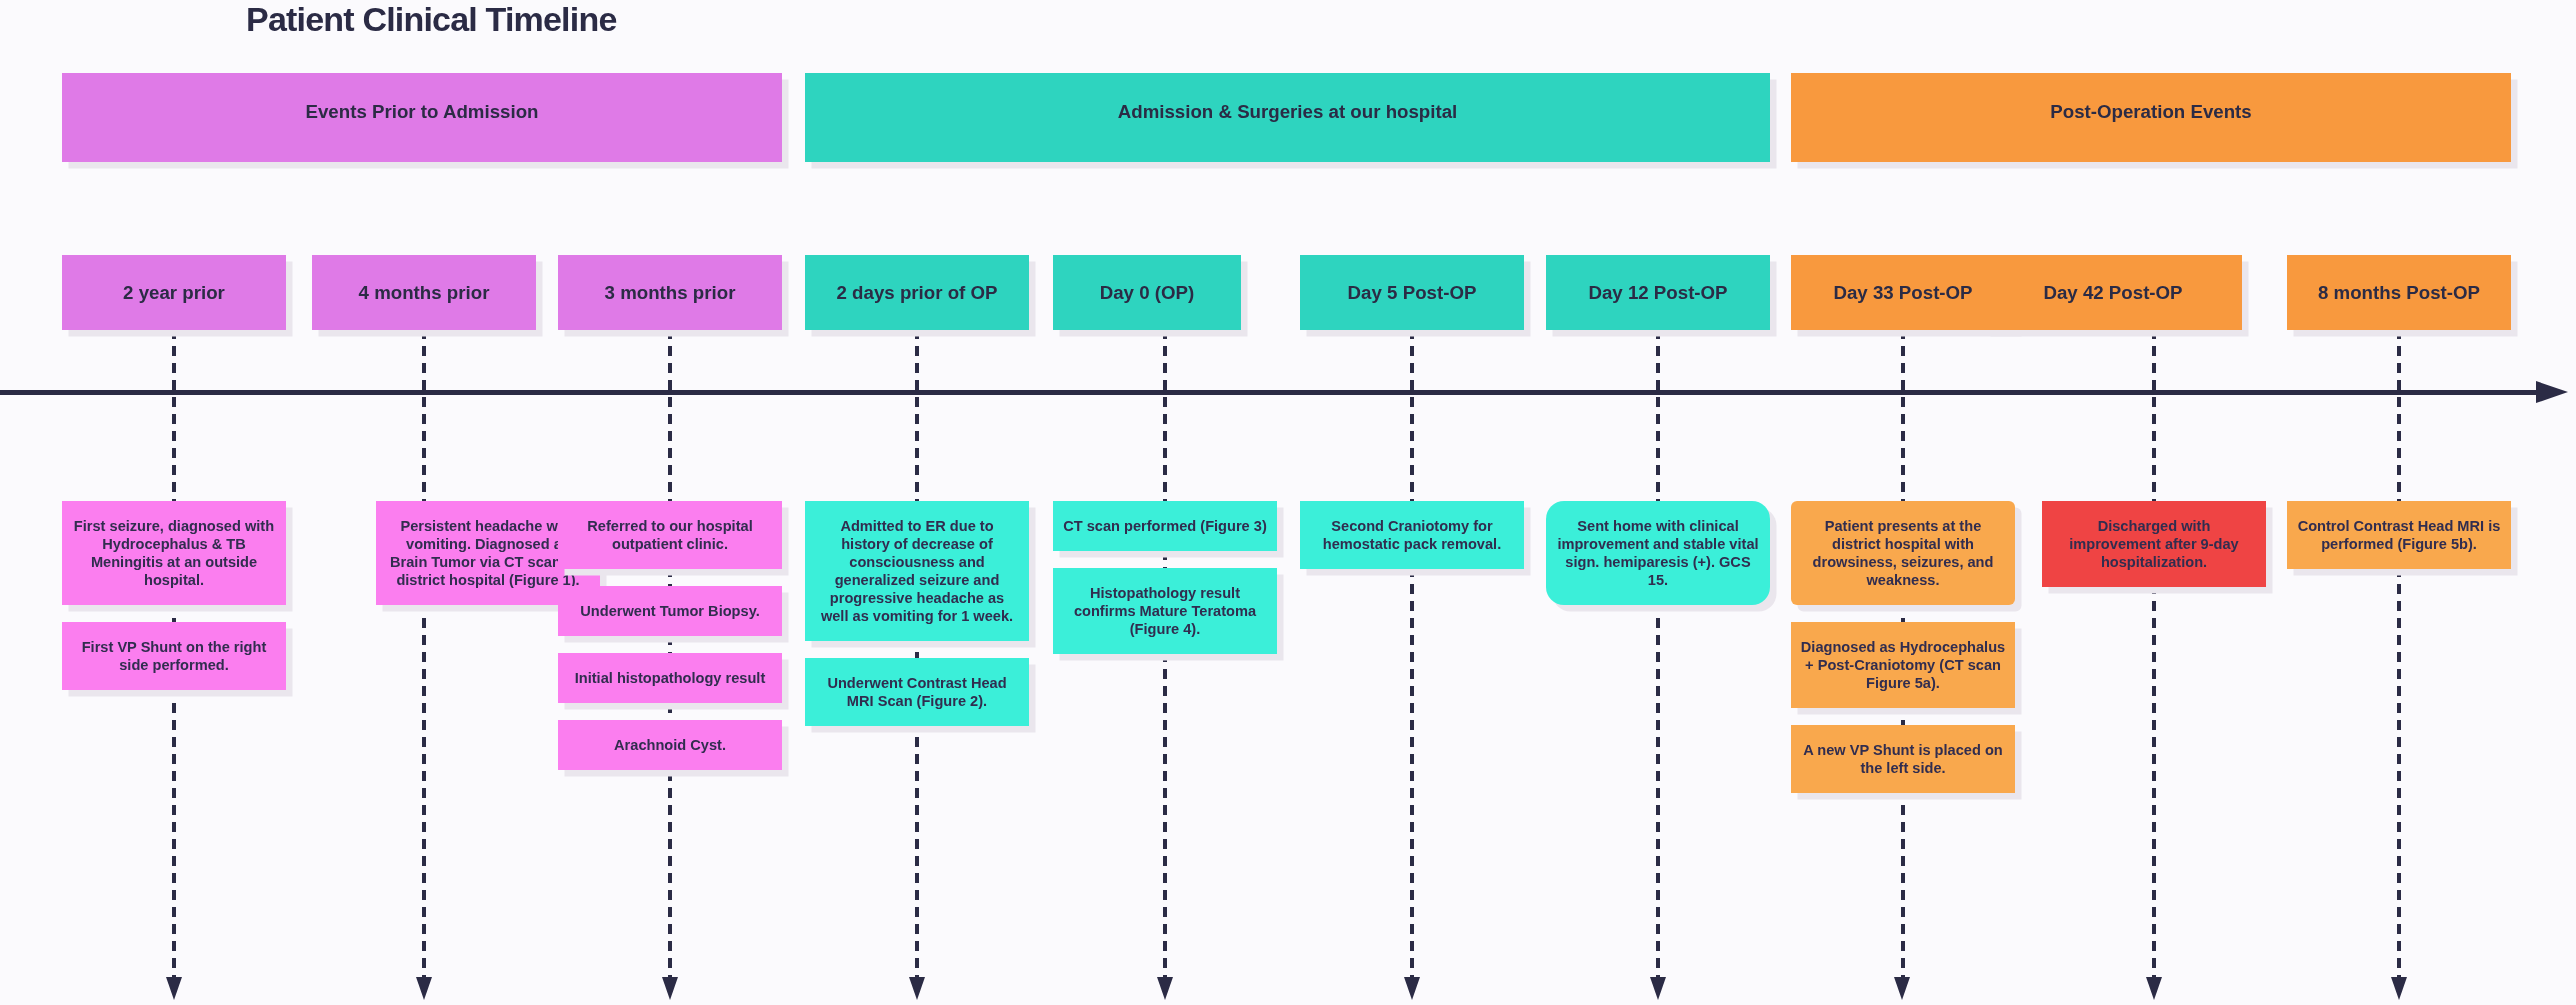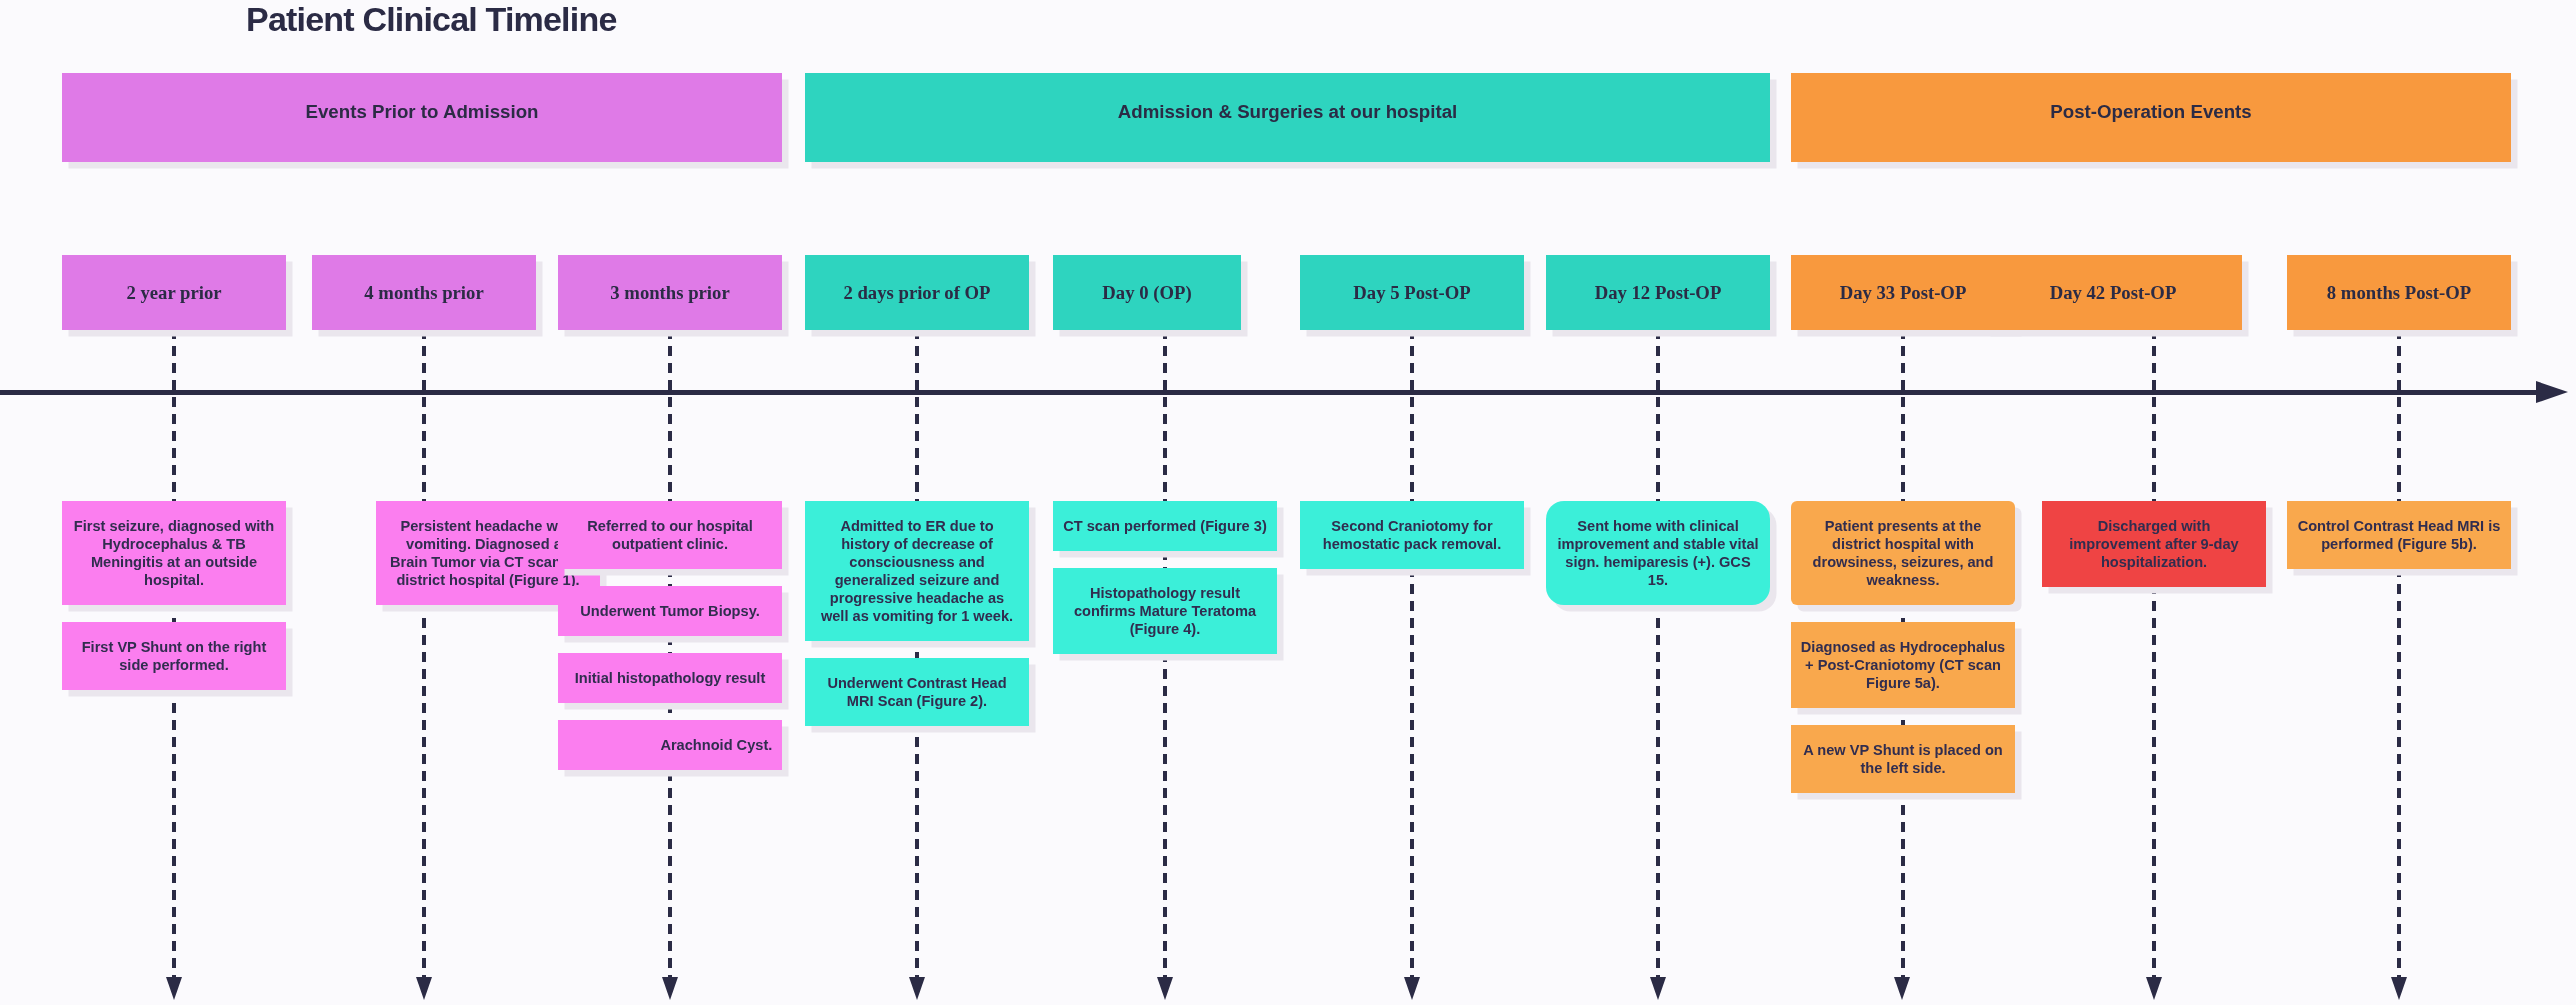--- a/index.html
+++ b/index.html
@@ -44,21 +44,20 @@
     box-sizing: border-box;
     display: flex;
     align-items: center;
     justify-content: center;
     text-align: center;
     font-size: 18.7px;
     font-weight: 700;
     color: #2B2B45;
     box-shadow: 6.5px 6.5px 0 #EAE6ED;
     z-index: 2;
-    font-family: Liberation Serif, serif;
   }
   .dashed-connector {
     position: absolute;
     top: 329px;
     width: 4px;
     height: 649px;
     background: repeating-linear-gradient(to bottom, #2B2B45 0 9.7px, transparent 9.7px 17px);
     z-index: 1;
   }
   .down-arrow {
@@ -135,21 +134,21 @@
       <div class="events-stack" style="left: 328px; width: 224px; padding-left: 48px;">
         <div class="event-card" style="background: rgb(251, 126, 239);">Persistent headache with vomiting. Diagnosed as Brain Tumor via CT scans at district hospital (Figure 1).</div>
       </div>
       <div class="dashed-connector" style="left: 668px;"></div>
       <div class="down-arrow" style="left: 662px;"></div>
       <div class="date-box" style="left: 558px; width: 224px; background: rgb(223, 122, 231);">3 months prior</div>
       <div class="events-stack" style="left: 558px; width: 224px;">
         <div class="event-card" style="background: rgb(251, 126, 239);">Referred to our hospital outpatient clinic.</div>
         <div class="event-card" style="background: rgb(251, 126, 239);">Underwent Tumor Biopsy.</div>
         <div class="event-card" style="background: rgb(251, 126, 239);">Initial histopathology result</div>
-        <div class="event-card" style="background: rgb(251, 126, 239); text-align: right;">Arachnoid Cyst.</div>
+        <div class="event-card" style="background: rgb(251, 126, 239);">Arachnoid Cyst.</div>
       </div>
       <div class="dashed-connector" style="left: 915px;"></div>
       <div class="down-arrow" style="left: 909px;"></div>
       <div class="date-box" style="left: 805px; width: 224px; background: rgb(46, 212, 191);">2 days prior of OP</div>
       <div class="events-stack" style="left: 805px; width: 224px;">
         <div class="event-card" style="background: rgb(59, 239, 217);">Admitted to ER due to history of decrease of consciousness and generalized seizure and progressive headache as well as vomiting for 1 week.</div>
         <div class="event-card" style="background: rgb(59, 239, 217);">Underwent Contrast Head MRI Scan (Figure 2).</div>
       </div>
       <div class="dashed-connector" style="left: 1163px;"></div>
       <div class="down-arrow" style="left: 1157px;"></div>

